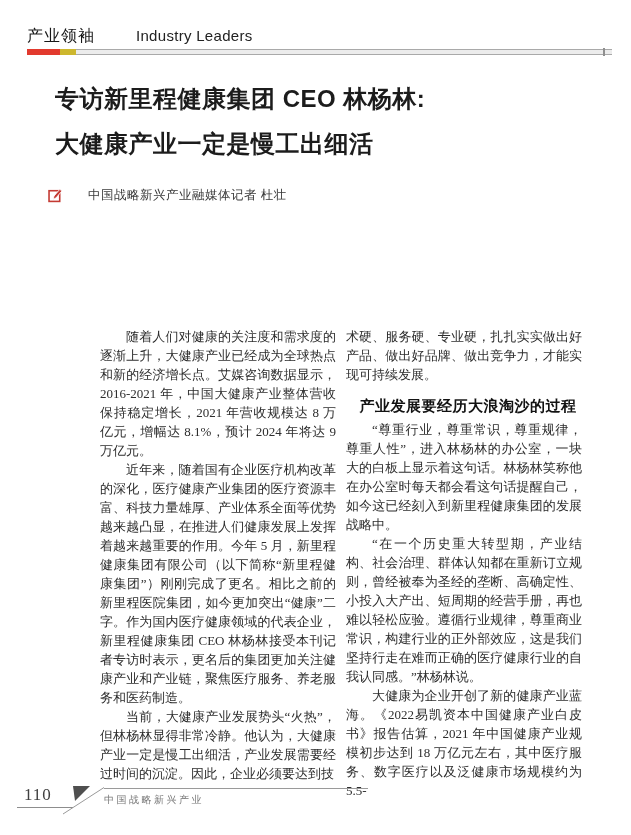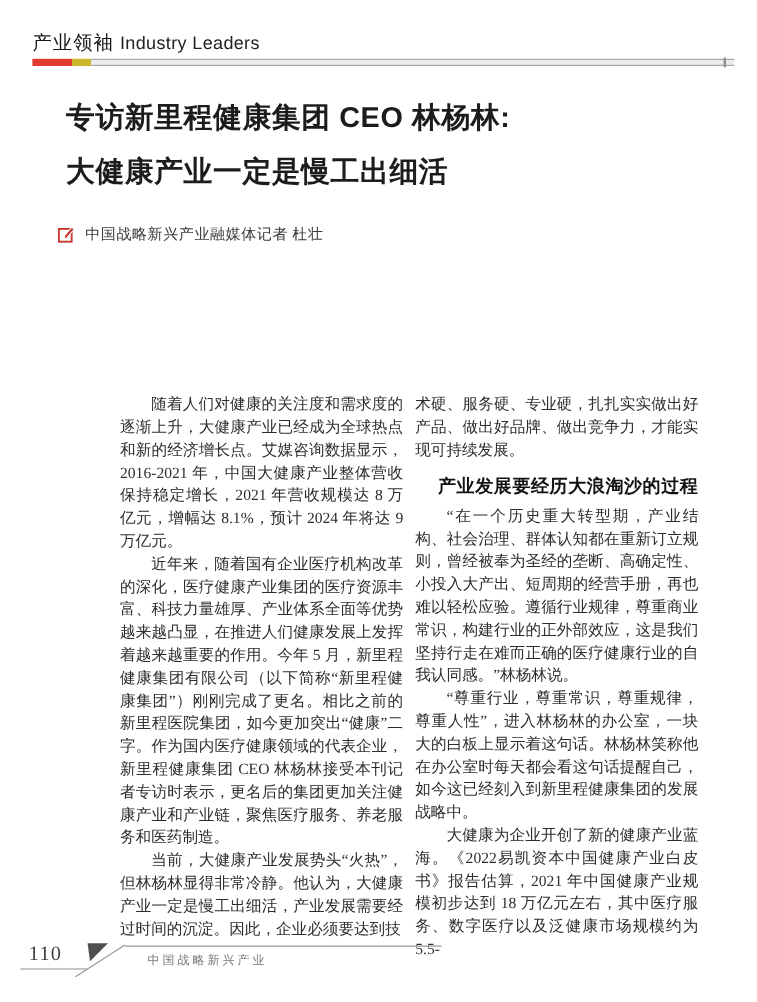--- a/index.html
+++ b/index.html
@@ -4,62 +4,62 @@
 <style>
   html,body{margin:0;padding:0;}
   body{
     width:631px;height:835px;position:relative;background:#ffffff;
     font-family:"Liberation Serif","DejaVu Serif",serif;
     -webkit-font-smoothing:antialiased;overflow:hidden;
   }
   .page{position:absolute;inset:0;}
 
   
-  .masthead{position:absolute;left:27px;top:26px;display:flex;align-items:baseline;}
+  .masthead{position:absolute;left:27px;top:26px;display:flex;align-items:baseline;gap:36px;}
   .masthead .cn{font-size:16px;color:#171717;letter-spacing:1px;font-family:"Liberation Serif","DejaVu Serif",serif;}
   .masthead .en{font-size:15px;font-weight:normal;color:#222;margin-left:5px;
     font-family:"Liberation Sans","DejaVu Sans",sans-serif;letter-spacing:0.3px;}
 
   .rule{position:absolute;left:27px;top:49px;width:585px;height:6px;display:flex;align-items:center;}
   .rule-red{width:33px;height:6px;background:#e23a2e;}
   .rule-yellow{width:16px;height:6px;background:#cdb72e;}
   .rule-gray{flex:1;height:4px;background:#ececec;border-top:1px solid #a9a9a9;border-bottom:1px solid #a9a9a9;position:relative;}
   .rule-tick{position:absolute;right:7px;top:-2px;width:2px;height:8px;background:#8f8f8f;}
 
   
   .title{
     position:absolute;left:55px;top:76px;margin:0;width:540px;
     font-family:"Liberation Sans","DejaVu Sans",sans-serif;
     font-size:24px;line-height:45px;font-weight:700;color:#1c1c1c;letter-spacing:0.5px;
   }
   .byline{position:absolute;left:48px;top:187px;display:flex;align-items:center;}
   .edit-icon{flex:0 0 auto;display:block;}
-  .byline-text{margin-left:8px;font-size:12.5px;color:#3a3a3a;letter-spacing:0.5px;}
+  .byline-text{margin-left:25px;font-size:12.5px;color:#3a3a3a;letter-spacing:0.5px;}
 
   
   .columns{
     position:absolute;left:100px;top:327px;width:482px;
     display:flex;gap:10px;
     font-size:13px;line-height:19px;color:#2d2d2d;
     text-align:justify;text-justify:inter-ideograph;
   }
   .col{width:236px;}
   .para{margin:0;}
   .para.indent{text-indent:2em;}
   .subheading{
     margin:12px 0 5px 0;padding-left:8px;
     font-family:"Liberation Sans","DejaVu Sans",sans-serif;
     font-size:15px;font-weight:700;color:#121212;letter-spacing:0.5px;
-    text-align:right;
+    text-align:center;
   }
 
   
   .footer-svg{position:absolute;left:0;top:780px;}
   .page-num{position:absolute;left:24px;top:785px;font-size:17px;color:#404040;letter-spacing:1px;}
-  .journal{position:absolute;left:104px;top:793px;font-size:10px;color:#777;letter-spacing:2.5px;margin-left:19px;}
+  .journal{position:absolute;left:104px;top:793px;font-size:10px;color:#777;letter-spacing:2.5px;}
 </style>
 </head>
 <body>
 
 <div class="page">
 
   <div class="masthead">
     <span class="cn">产业领袖</span>
     <span class="en">Industry Leaders</span>
   </div>
@@ -83,22 +83,22 @@
 
   <div class="columns">
     <div class="col">
       <p class="para indent">随着人们对健康的关注度和需求度的逐渐上升，大健康产业已经成为全球热点和新的经济增长点。艾媒咨询数据显示，2016-2021 年，中国大健康产业整体营收保持稳定增长，2021 年营收规模达 8 万亿元，增幅达 8.1%，预计 2024 年将达 9 万亿元。</p>
       <p class="para indent">近年来，随着国有企业医疗机构改革的深化，医疗健康产业集团的医疗资源丰富、科技力量雄厚、产业体系全面等优势越来越凸显，在推进人们健康发展上发挥着越来越重要的作用。今年 5 月，新里程健康集团有限公司（以下简称“新里程健康集团”）刚刚完成了更名。相比之前的新里程医院集团，如今更加突出“健康”二字。作为国内医疗健康领域的代表企业，新里程健康集团 CEO 林杨林接受本刊记者专访时表示，更名后的集团更加关注健康产业和产业链，聚焦医疗服务、养老服务和医药制造。</p>
       <p class="para indent">当前，大健康产业发展势头“火热”，但林杨林显得非常冷静。他认为，大健康产业一定是慢工出细活，产业发展需要经过时间的沉淀。因此，企业必须要达到技</p>
     </div>
     <div class="col">
       <p class="para">术硬、服务硬、专业硬，扎扎实实做出好产品、做出好品牌、做出竞争力，才能实现可持续发展。</p>
       <h2 class="subheading">产业发展要经历大浪淘沙的过程</h2>
+      <p class="para indent">“尊重行业，尊重常识，尊重规律，尊重人性”，进入林杨林的办公室，一块大的白板上显示着这句话。林杨林笑称他在办公室时每天都会看这句话提醒自己，如今这已经刻入到新里程健康集团的发展战略中。</p>
       <p class="para indent">“在一个历史重大转型期，产业结构、社会治理、群体认知都在重新订立规则，曾经被奉为圣经的垄断、高确定性、小投入大产出、短周期的经营手册，再也难以轻松应验。遵循行业规律，尊重商业常识，构建行业的正外部效应，这是我们坚持行走在难而正确的医疗健康行业的自我认同感。”林杨林说。</p>
-      <p class="para indent">“尊重行业，尊重常识，尊重规律，尊重人性”，进入林杨林的办公室，一块大的白板上显示着这句话。林杨林笑称他在办公室时每天都会看这句话提醒自己，如今这已经刻入到新里程健康集团的发展战略中。</p>
       <p class="para indent">大健康为企业开创了新的健康产业蓝海。《2022易凯资本中国健康产业白皮书》报告估算，2021 年中国健康产业规模初步达到 18 万亿元左右，其中医疗服务、数字医疗以及泛健康市场规模约为 5.5-</p>
     </div>
   </div>
 
   <span class="page-num">110</span>
   <svg class="footer-svg" width="400" height="40" viewBox="0 0 400 40" aria-hidden="true">
     <line x1="17" y1="27.5" x2="73" y2="27.5" stroke="#8d8d8d" stroke-width="1"></line>
     <line x1="63" y1="34" x2="104" y2="7.5" stroke="#9a9a9a" stroke-width="1"></line>
     <line x1="104" y1="8.5" x2="368" y2="8.5" stroke="#9a9a9a" stroke-width="1"></line>
     <polygon points="73,6 90,6 75,21" fill="#4f4f4f"></polygon>

